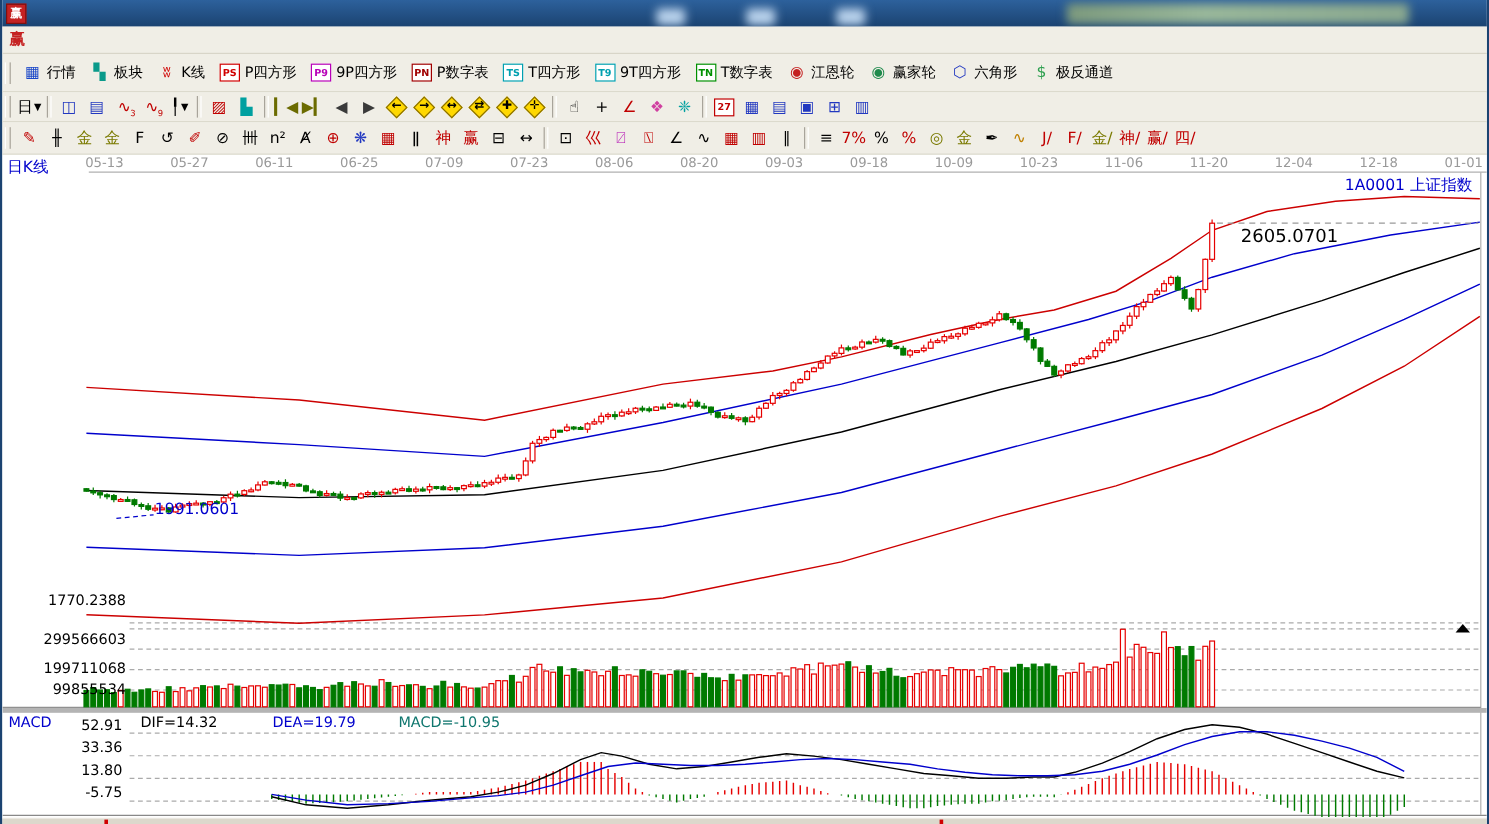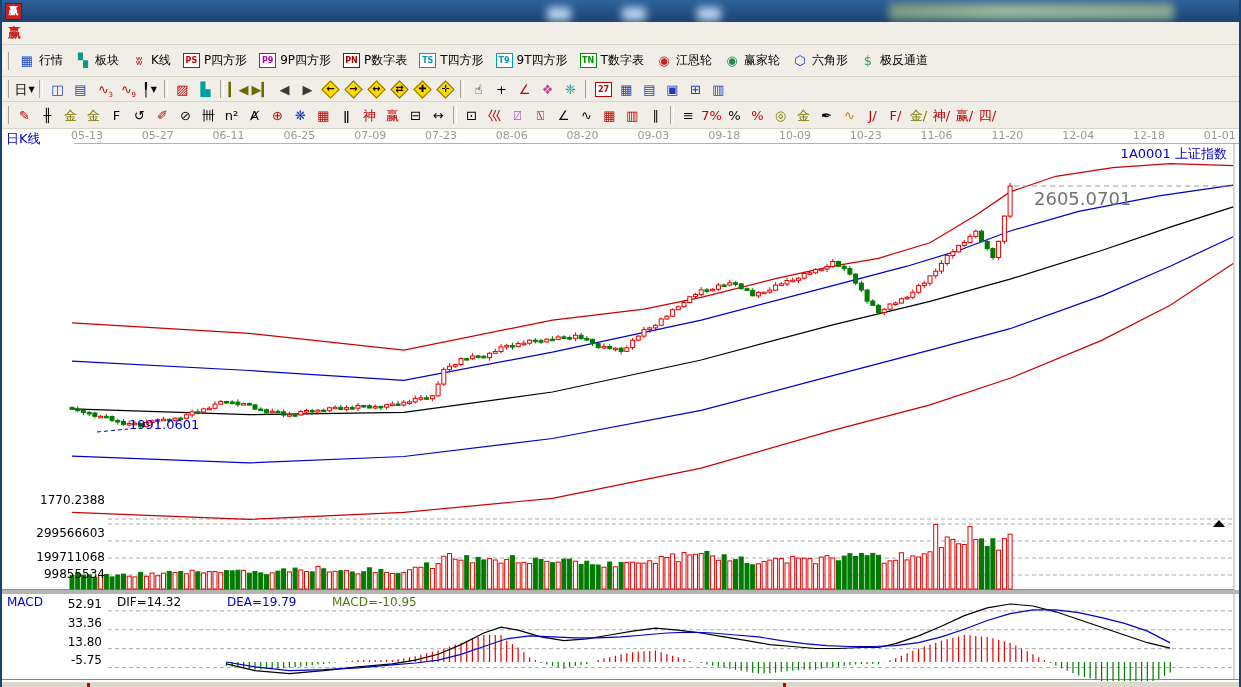--- a/index.html
+++ b/index.html
@@ -30,22 +30,22 @@
   .dia{width:17px;height:17px;position:relative;display:flex;align-items:center;justify-content:center}
   .dia::before{content:"";position:absolute;inset:2px;background:#ffd800;border:1px solid #8a7000;transform:rotate(45deg)}
   .dia .g{position:relative;font-size:10px;font-weight:bold;color:#000;z-index:1}
   
   .chartwrap{position:relative;width:1237px;height:552px;background:#fff}
   .chartwrap svg{position:absolute;left:0;top:0}
   .ov{position:absolute;white-space:nowrap;font-size:12px}
   .mode-label{left:4px;top:1px;color:#0000cc;font-size:13px}
   .info-row{left:88px;top:16px;display:flex;gap:16px;font-size:12px}
   .symbol-label{right:12px;top:16px;color:#0000cc;font-size:13px}
-  .c-red{color:#d00000}.c-blue{color:#0000cc}.c-black{color:#000}.c-mag{color:#4d7c0f}
-  .last-price{left:1032px;top:59px;color:#737373;font-size:18px}
+  .c-red{color:#d00000}.c-blue{color:#0000cc}.c-black{color:#000}.c-mag{color:#0f766e}
+  .last-price{left:1032px;top:59px;color:#000000;font-size:15px}
   .low-label{left:127px;top:288px;color:#0000cc;font-size:13px}
   .axis-l{left:0;width:103px;text-align:right;color:#000;font-size:12px}
   .macd-row{top:466px;font-size:12px}
   
   .scrollstrip{position:relative;height:7px;background:#dcd8cc;border-top:1px solid #fff}
   .stick{position:absolute;top:1px;width:3px;height:5px;background:#d00000}
 </style>
 </head>
 <body>
 

